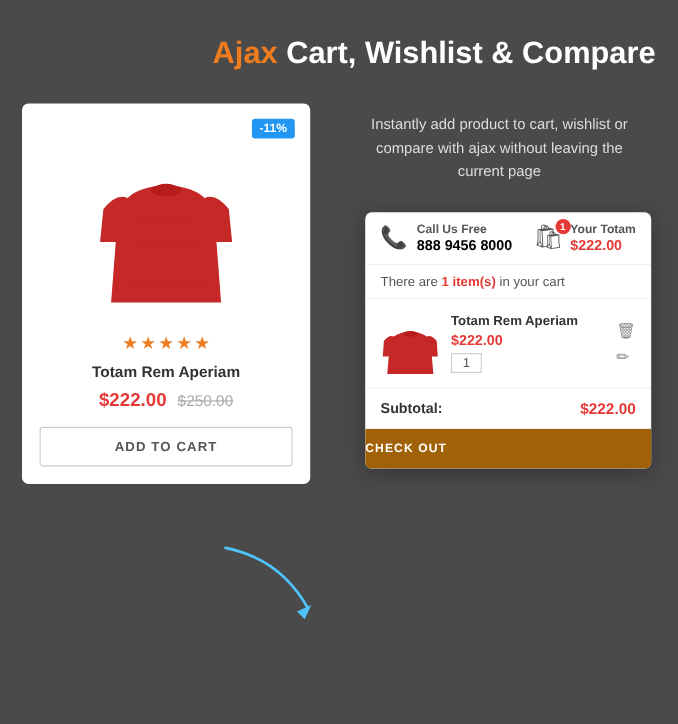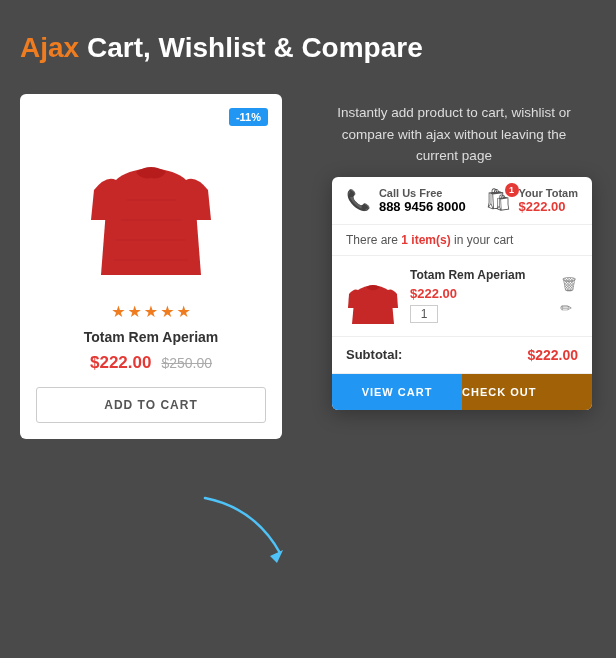--- a/index.html
+++ b/index.html
@@ -7,21 +7,21 @@
       background-color: #4a4a4a;
       font-family: 'Segoe UI', Arial, sans-serif;
       width: 616px;
       height: 658px;
       overflow: hidden;
       position: relative;
     }
 
     
     .page-header {
-      text-align: left;
+      text-align: right;
       padding: 32px 20px 20px;
     }
     .page-header h1 {
       font-size: 28px;
       font-weight: 600;
       color: #ffffff;
     }
     .page-header h1 .accent {
       color: #f07c20;
     }
@@ -121,21 +121,21 @@
       display: flex;
       flex-direction: column;
       align-items: flex-start;
       padding-top: 8px;
     }
     .description-text {
       color: #ddd;
       font-size: 13.5px;
       line-height: 1.6;
       text-align: center;
-      margin-bottom: 10px;
+      margin-bottom: 26px;
       padding: 0 10px;
     }
 
     
     .cart-popup {
       background: #fff;
       border-radius: 6px;
       width: 260px;
       box-shadow: 0 4px 20px rgba(0,0,0,0.3);
       overflow: hidden;
@@ -411,21 +411,20 @@
           <span class="action-icon">✏</span>
         </div>
       </div>
 
       <div class="subtotal-row">
         <span class="subtotal-label">Subtotal:</span>
         <span class="subtotal-value">$222.00</span>
       </div>
 
       <div class="cart-buttons">
-        <button class="view-cart-btn">VIEW CART</button>
         <button class="checkout-btn">CHECK OUT</button>
       </div>
     </div>
   </div>
 </div>
 
 <div class="arrow-wrap">
   <svg width="100" height="80" viewBox="0 0 100 80" xmlns="http://www.w3.org/2000/svg">
     <path d="M10 10 Q60 20 85 65" stroke="#4fc3f7" stroke-width="2.5" fill="none" stroke-linecap="round"></path>
     <path d="M75 68 L88 62 L82 75 Z" fill="#4fc3f7"></path>

